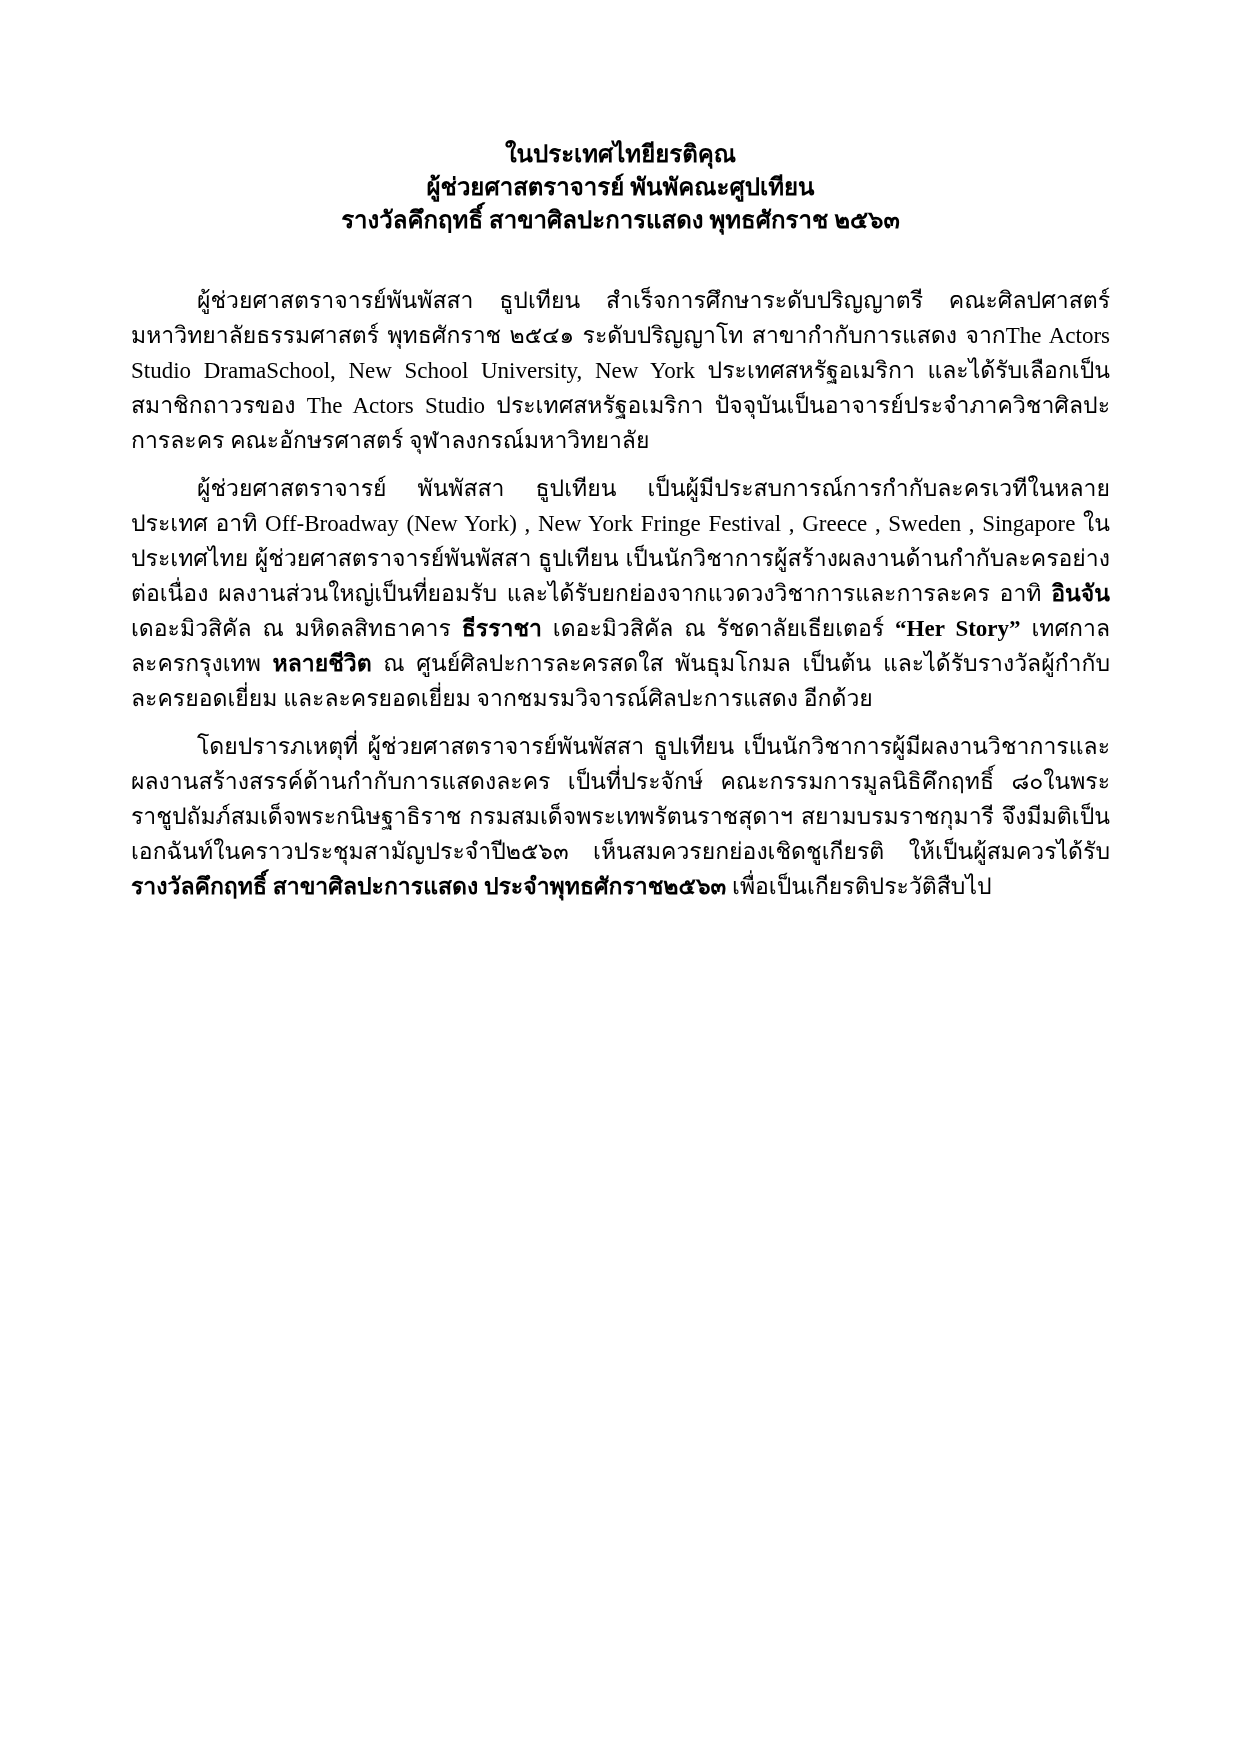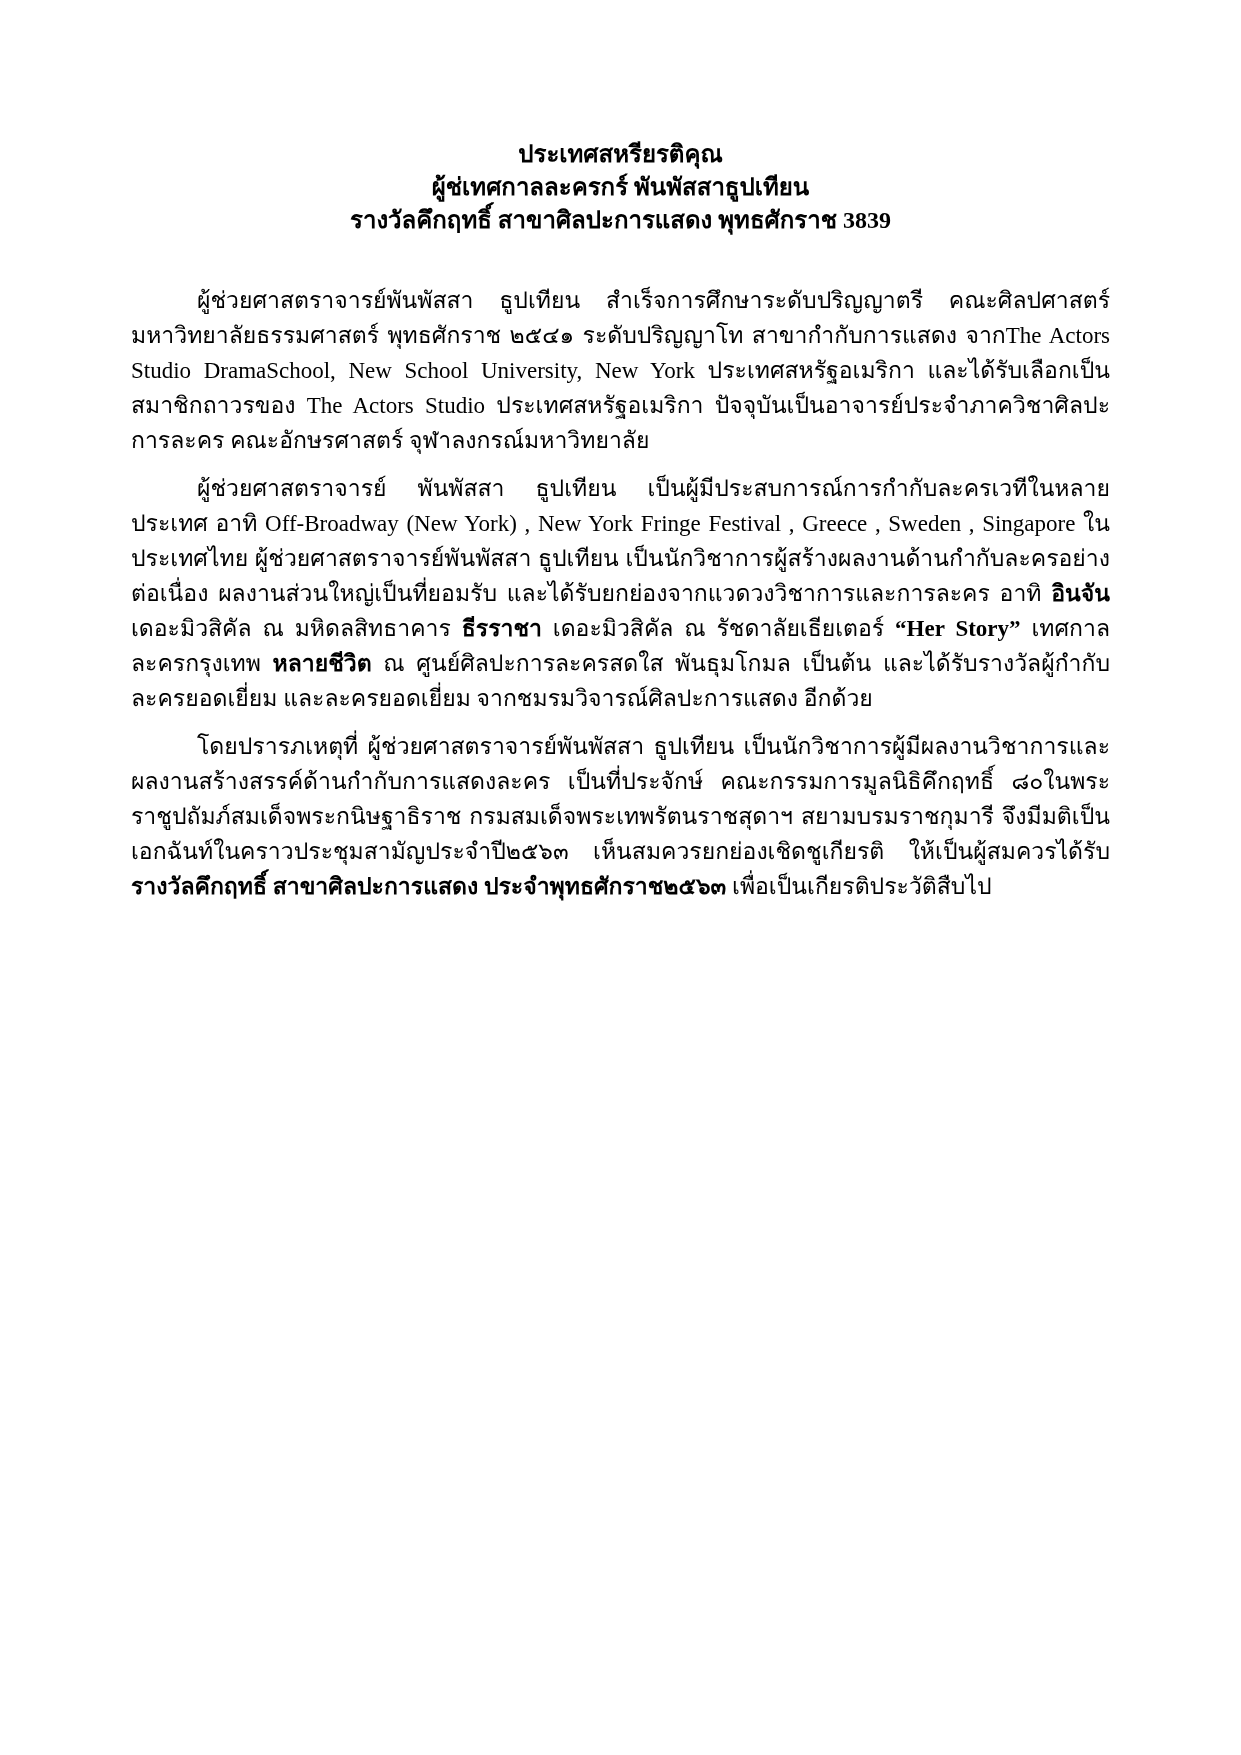--- a/index.html
+++ b/index.html
@@ -39,23 +39,23 @@
   .b {
     font-weight: bold;
   }
 </style>
 </head>
 <body>
 
 <div class="page">
 
   <div class="title-block">
-    <div class="title-line">ประเทศสหรียรติคุณ</div>
-    <div class="title-line">ผู้ช่เทศกาลละครกร์ พันพัสสาธูปเทียน</div>
-    <div class="title-line">รางวัลคึกฤทธิ์ สาขาศิลปะการแสดง พุทธศักราช 3839</div>
+    <div class="title-line">ในประเทศไทยียรติคุณ</div>
+    <div class="title-line">ผู้ช่วยศาสตราจารย์ พันพัคณะศูปเทียน</div>
+    <div class="title-line">รางวัลคึกฤทธิ์ สาขาศิลปะการแสดง พุทธศักราช ๒๕๖๓</div>
   </div>
 
   <p class="para"><span>ผู้ช่วยศาสตราจารย์พันพัสสา ธูปเทียน สำเร็จการศึกษาระดับปริญญาตรี คณะศิลปศาสตร์ มหาวิทยาลัยธรรมศาสตร์ พุทธศักราช ๒๕๔๑ ระดับปริญญาโท สาขากำกับการแสดง จากThe Actors Studio DramaSchool, New School University, New York ประเทศสหรัฐอเมริกา และได้รับเลือกเป็นสมาชิกถาวรของ The Actors Studio ประเทศสหรัฐอเมริกา ปัจจุบันเป็นอาจารย์ประจำภาควิชาศิลปะการละคร คณะอักษรศาสตร์ จุฬาลงกรณ์มหาวิทยาลัย</span></p>
 
   <p class="para"><span>ผู้ช่วยศาสตราจารย์ พันพัสสา ธูปเทียน เป็นผู้มีประสบการณ์การกำกับละครเวทีในหลายประเทศ อาทิ Off-Broadway (New York) , New York Fringe Festival , Greece , Sweden , Singapore ในประเทศไทย ผู้ช่วยศาสตราจารย์พันพัสสา ธูปเทียน เป็นนักวิชาการผู้สร้างผลงานด้านกำกับละครอย่างต่อเนื่อง ผลงานส่วนใหญ่เป็นที่ยอมรับ และได้รับยกย่องจากแวดวงวิชาการและการละคร อาทิ </span><span class="b">อินจัน</span><span> เดอะมิวสิคัล ณ มหิดลสิทธาคาร </span><span class="b">ธีรราชา</span><span> เดอะมิวสิคัล ณ รัชดาลัยเธียเตอร์ </span><span class="b">“Her Story”</span><span> เทศกาลละครกรุงเทพ </span><span class="b">หลายชีวิต</span><span> ณ ศูนย์ศิลปะการละครสดใส พันธุมโกมล เป็นต้น และได้รับรางวัลผู้กำกับละครยอดเยี่ยม และละครยอดเยี่ยม จากชมรมวิจารณ์ศิลปะการแสดง อีกด้วย</span></p>
 
   <p class="para"><span>โดยปรารภเหตุที่ ผู้ช่วยศาสตราจารย์พันพัสสา ธูปเทียน เป็นนักวิชาการผู้มีผลงานวิชาการและผลงานสร้างสรรค์ด้านกำกับการแสดงละคร เป็นที่ประจักษ์ คณะกรรมการมูลนิธิคึกฤทธิ์ ๘๐ในพระราชูปถัมภ์สมเด็จพระกนิษฐาธิราช กรมสมเด็จพระเทพรัตนราชสุดาฯ สยามบรมราชกุมารี จึงมีมติเป็นเอกฉันท์ในคราวประชุมสามัญประจำปี๒๕๖๓ เห็นสมควรยกย่องเชิดชูเกียรติ ให้เป็นผู้สมควรได้รับ</span><span class="b">รางวัลคึกฤทธิ์ สาขาศิลปะการแสดง ประจำพุทธศักราช๒๕๖๓</span><span> เพื่อเป็นเกียรติประวัติสืบไป</span></p>
 
 </div>
 

